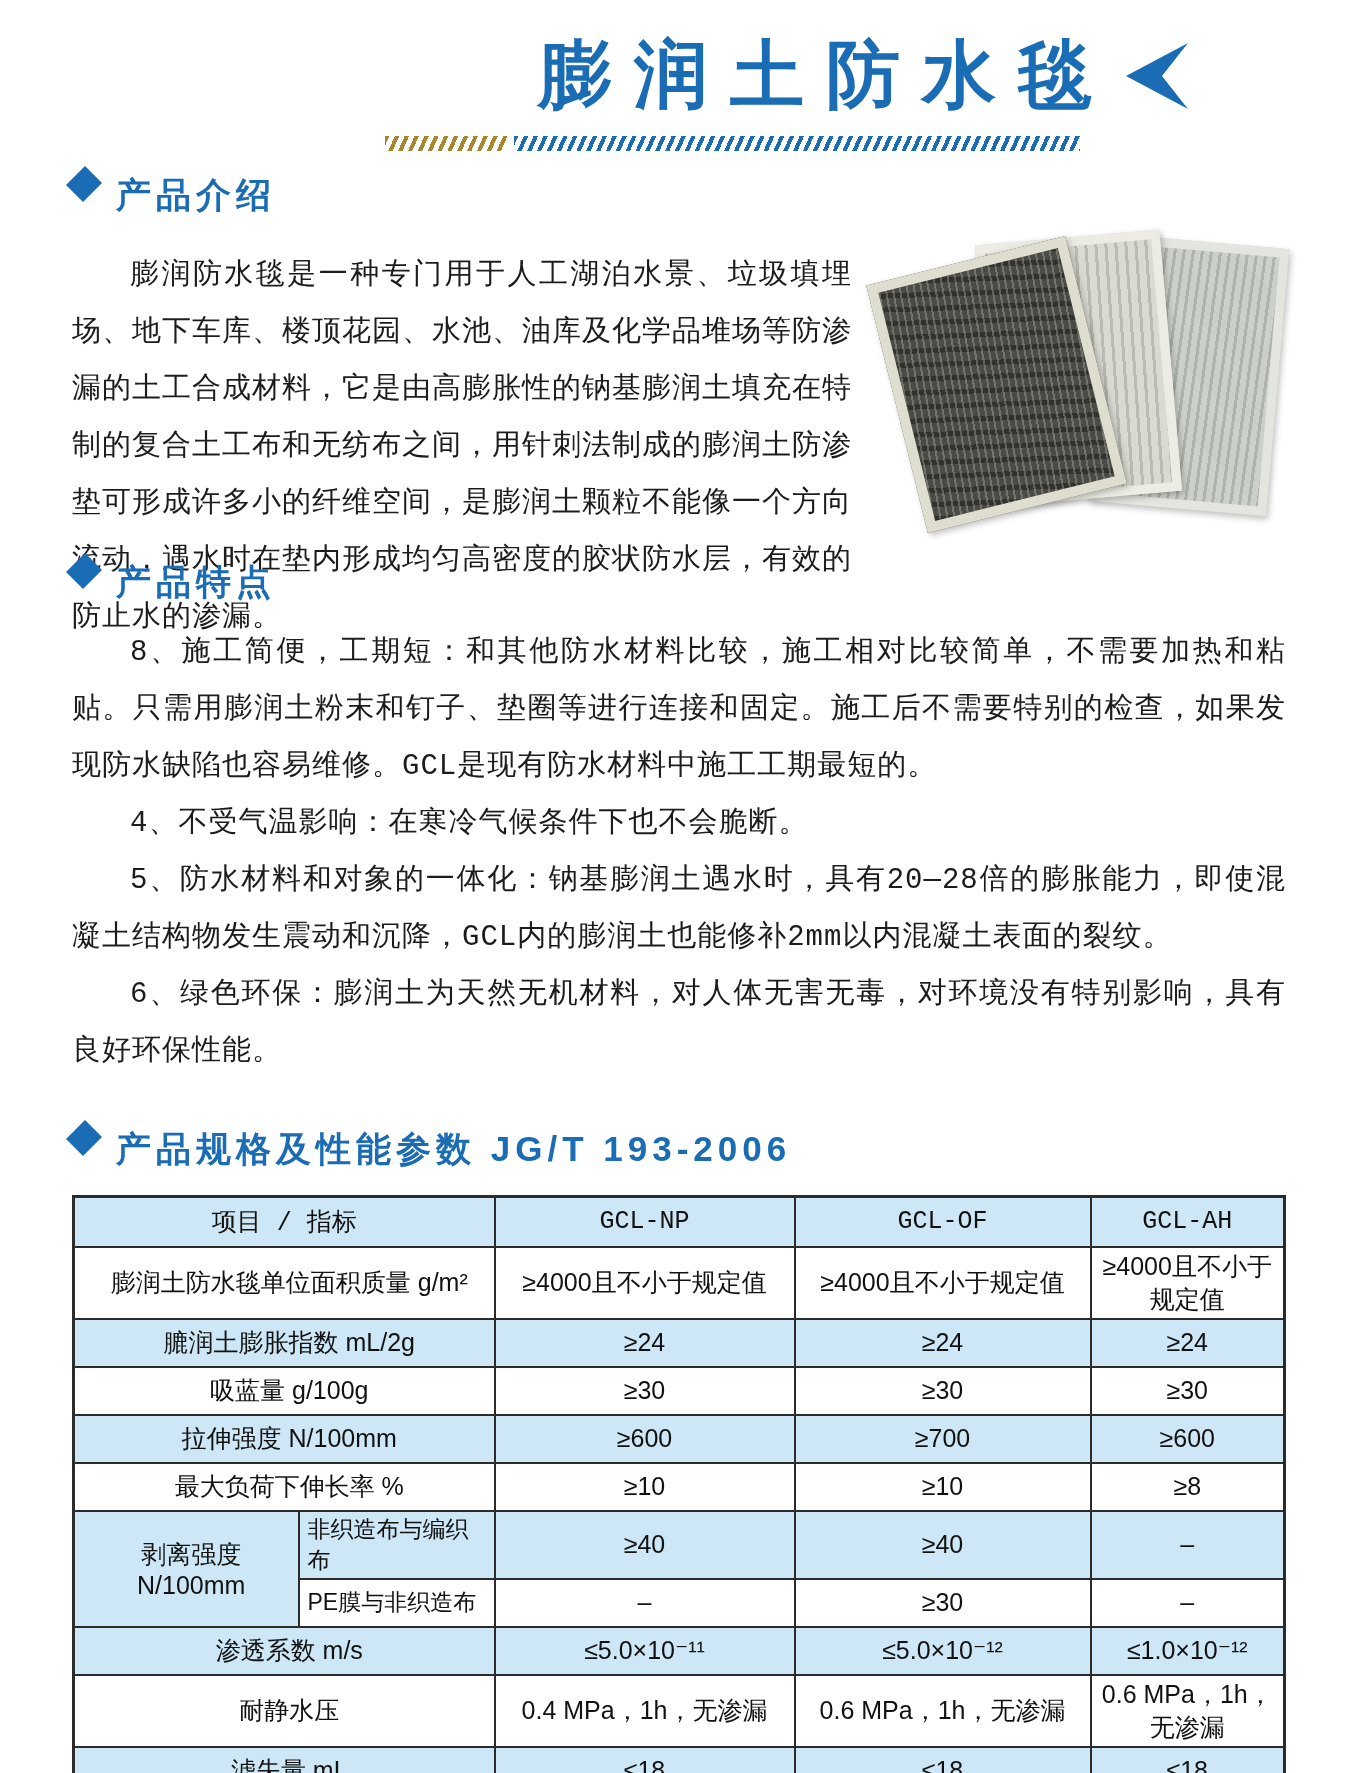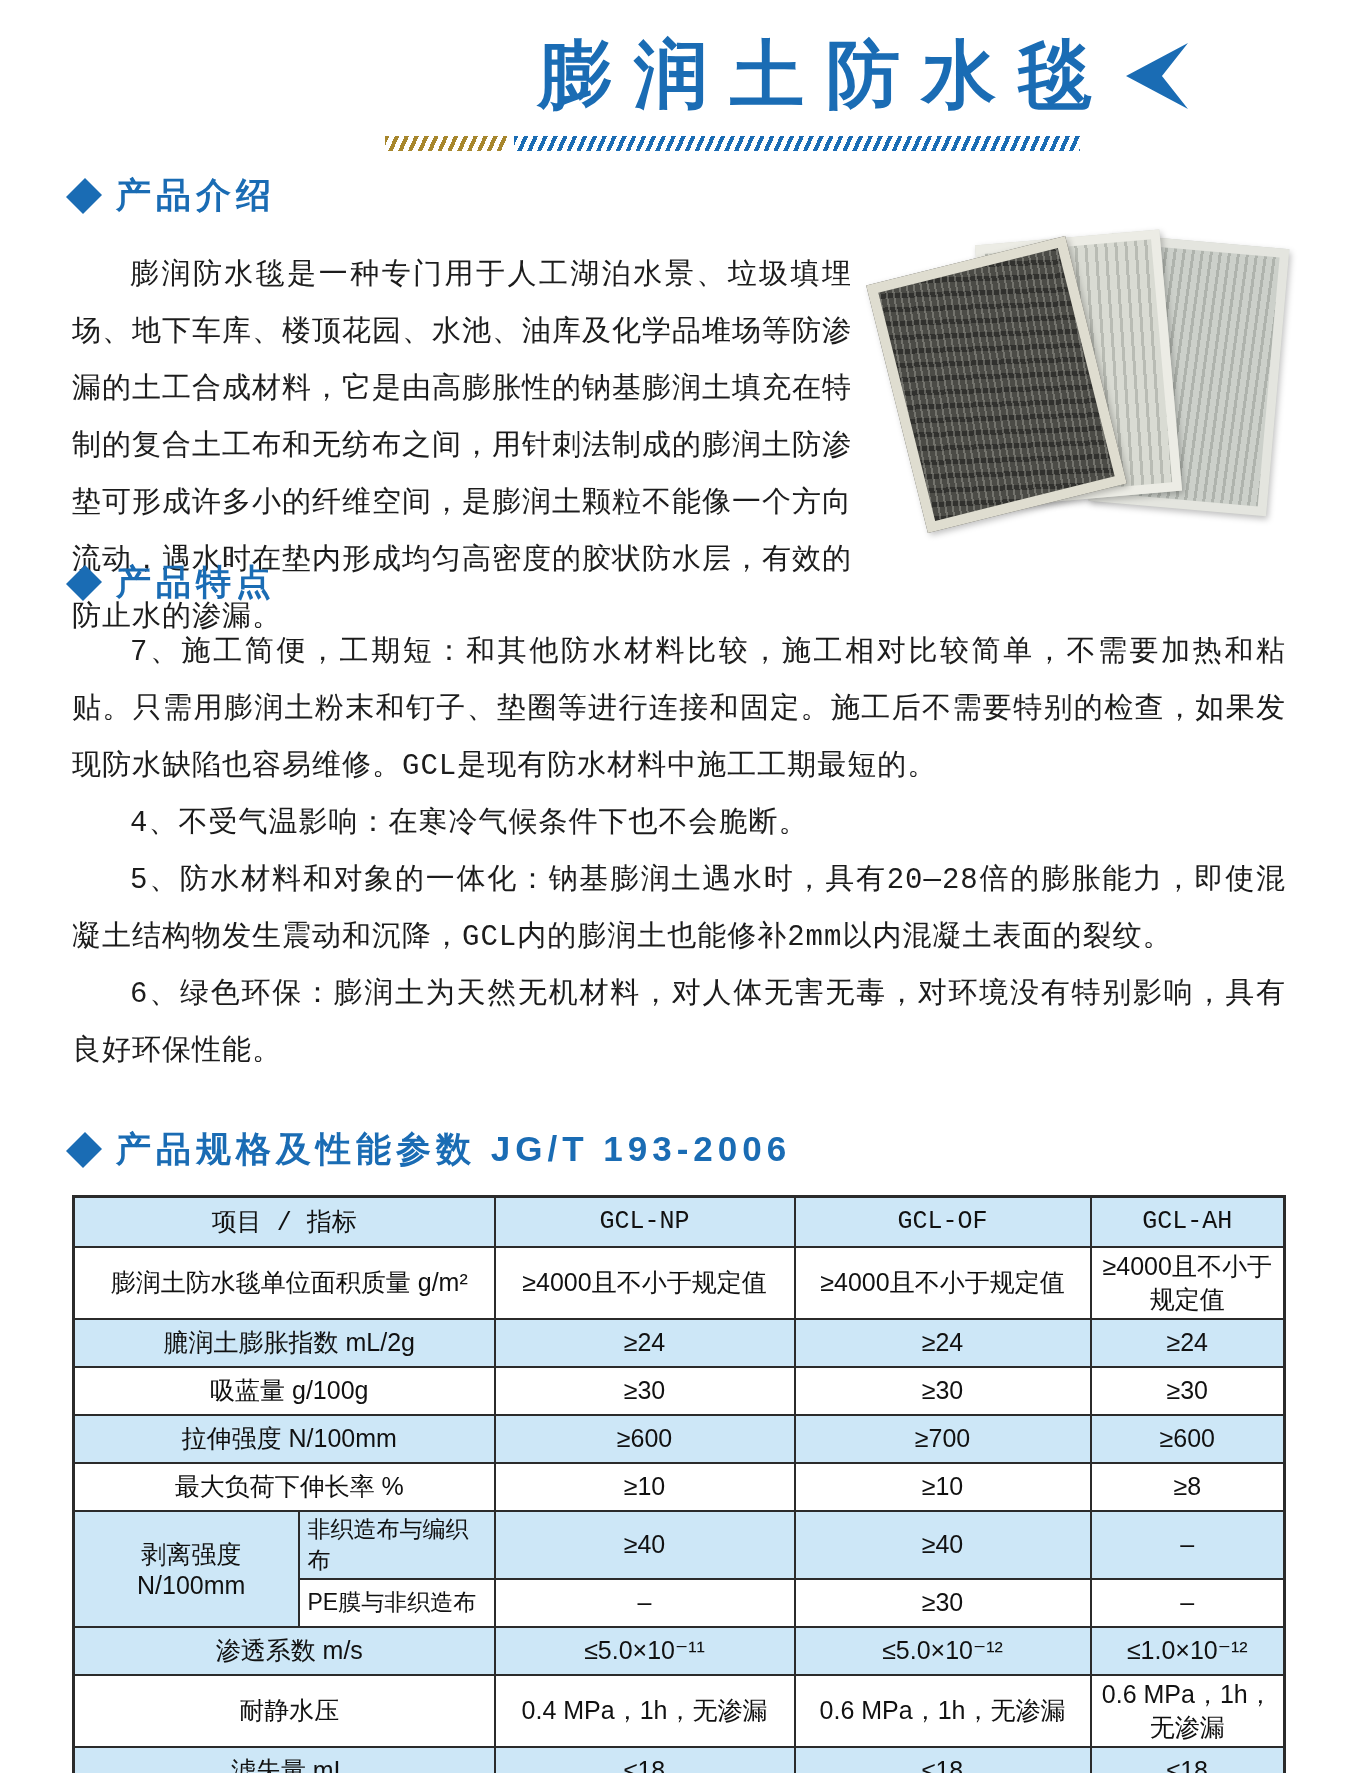--- a/index.html
+++ b/index.html
@@ -40,21 +40,21 @@
     left: 385px; width: 122px;
     background: repeating-linear-gradient(114deg, #a7862c 0 4px, transparent 4px 9px);
   }
   .stripe.blue {
     left: 514px; width: 566px;
     background: repeating-linear-gradient(114deg, #1a6cb4 0 4px, transparent 4px 9px);
   }
 
   
   .section-heading {
-    display: flex; align-items: center; gap: 20px;
+    display: flex; align-items: flex-start; gap: 20px;
     color: #1a6cb4; font-weight: bold; font-size: 35px;
     letter-spacing: 5px;
   }
   .diamond {
     width: 24px; height: 24px; background: #1a6cb4;
     transform: rotate(45deg) scaleY(1.12);
     flex: 0 0 auto;
   }
 
   
@@ -163,21 +163,21 @@
       <p class="body-text">膨润防水毯是一种专门用于人工湖泊水景、垃圾填埋场、地下车库、楼顶花园、水池、油库及化学品堆场等防渗漏的土工合成材料，它是由高膨胀性的钠基膨润土填充在特制的复合土工布和无纺布之间，用针刺法制成的膨润土防渗垫可形成许多小的纤维空间，是膨润土颗粒不能像一个方向流动，遇水时在垫内形成均匀高密度的胶状防水层，有效的防止水的渗漏。</p>
     </div>
   </div>
 
   <div class="features-section">
     <div class="section-heading">
       <span class="diamond"></span>
       <span>产品特点</span>
     </div>
     <div class="features-list">
-      <p>7、施工简便，工期短：和其他防水材料比较，施工相对比较简单，不需要加热和粘贴。只需用膨润土粉末和钉子、垫圈等进行连接和固定。施工后不需要特别的检查，如果发现防水缺陷也容易维修。GCL是现有防水材料中施工工期最短的。</p>
+      <p>8、施工简便，工期短：和其他防水材料比较，施工相对比较简单，不需要加热和粘贴。只需用膨润土粉末和钉子、垫圈等进行连接和固定。施工后不需要特别的检查，如果发现防水缺陷也容易维修。GCL是现有防水材料中施工工期最短的。</p>
       <p>4、不受气温影响：在寒冷气候条件下也不会脆断。</p>
       <p>5、防水材料和对象的一体化：钠基膨润土遇水时，具有20—28倍的膨胀能力，即使混凝土结构物发生震动和沉降，GCL内的膨润土也能修补2mm以内混凝土表面的裂纹。</p>
       <p>6、绿色环保：膨润土为天然无机材料，对人体无害无毒，对环境没有特别影响，具有良好环保性能。</p>
     </div>
   </div>
 
   <div class="specs-section">
     <div class="section-heading">
       <span class="diamond"></span>
       <span>产品规格及性能参数 JG/T 193-2006</span>

